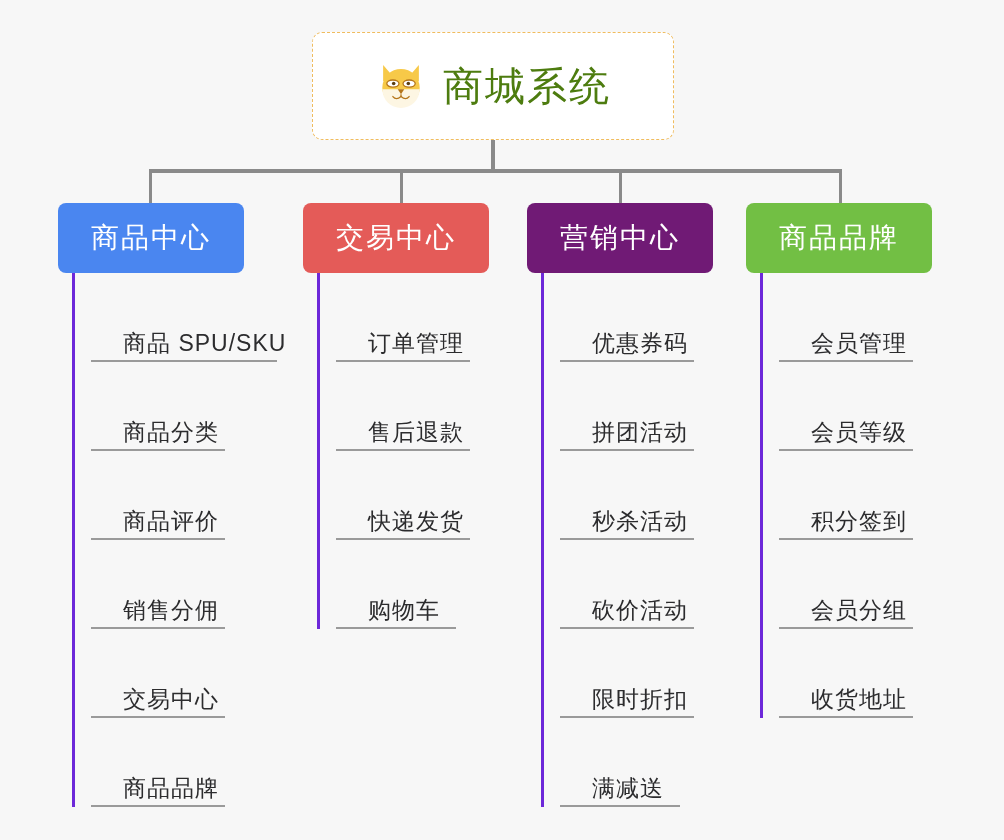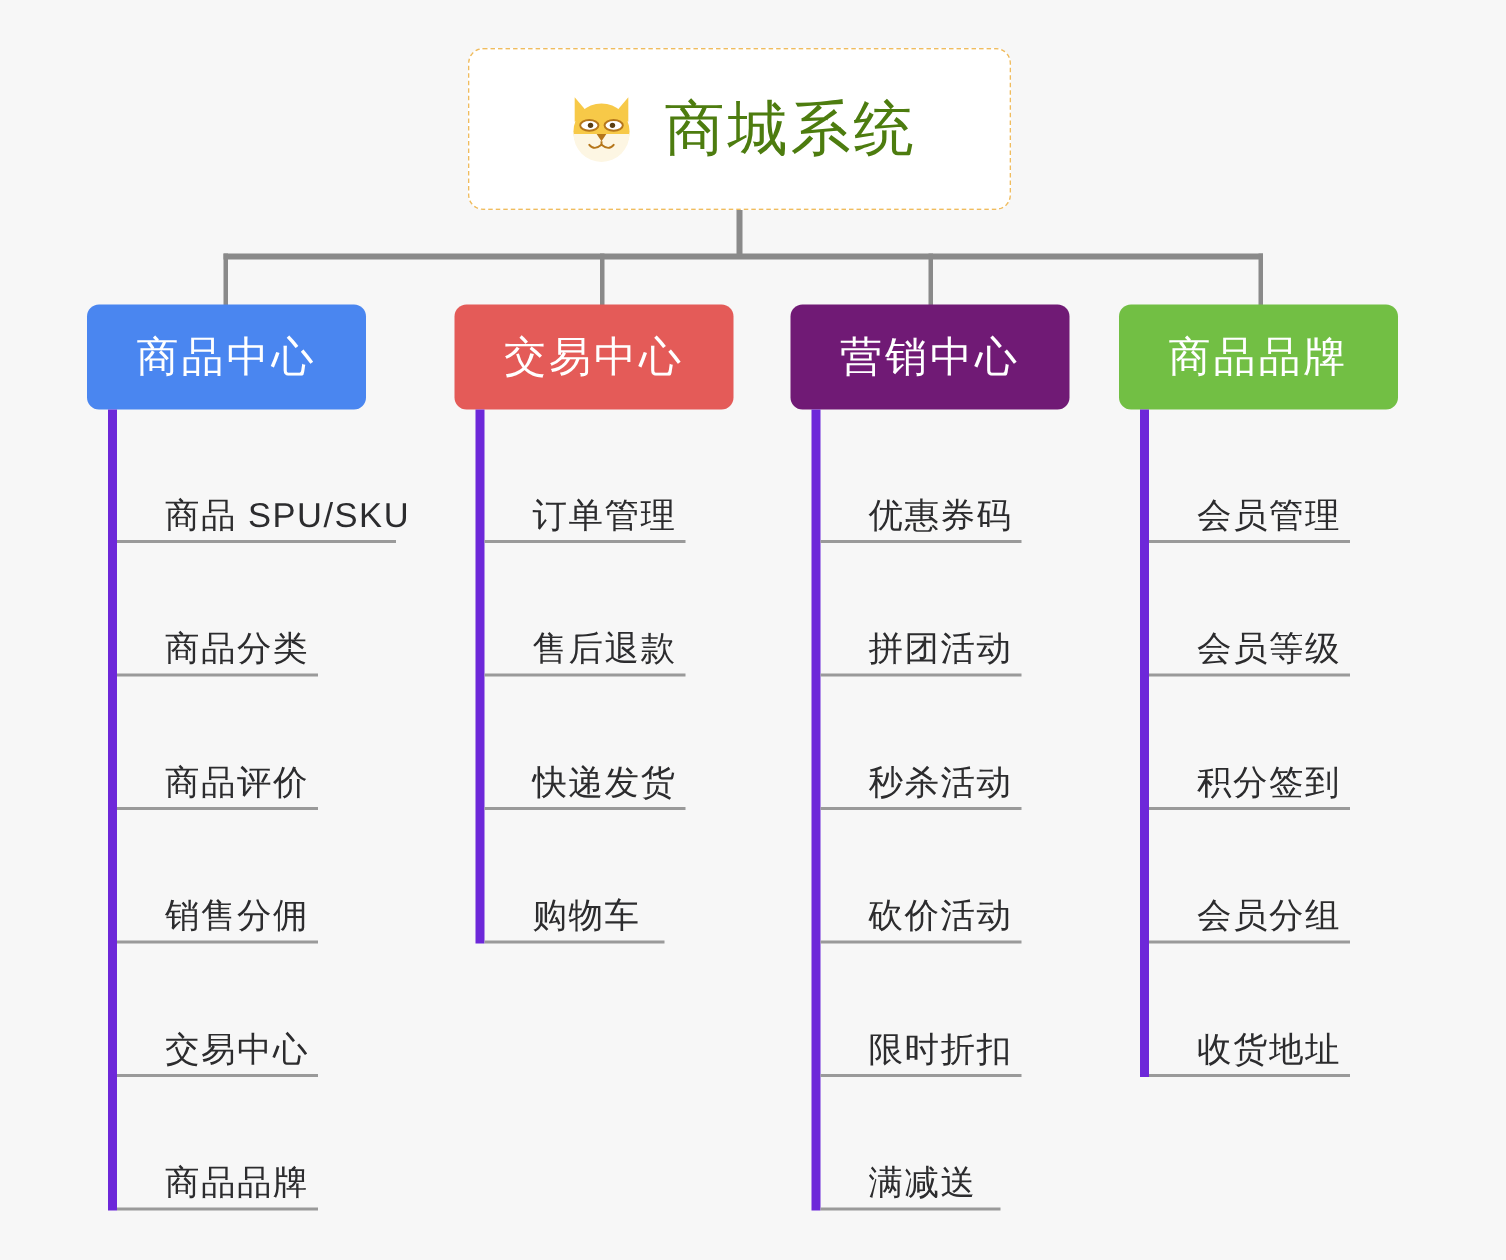--- a/index.html
+++ b/index.html
@@ -77,22 +77,22 @@
     color: #ffffff;
     font-size: 28px;
     letter-spacing: 2px;
     box-sizing: border-box;
   }
 
   
   .leaf-wrap {
     position: relative;
     margin-left: 14px;
-    padding-left: 0;
-    border-left: 6px solid #6d28d9;
+    padding-left: 16px;
+    border-left: 3px solid #6d28d9;
     margin-top: 0;
   }
   .leaf {
     position: relative;
     height: 89px;
     box-sizing: border-box;
     display: flex;
     align-items: flex-end;
     justify-content: flex-start;
   }

